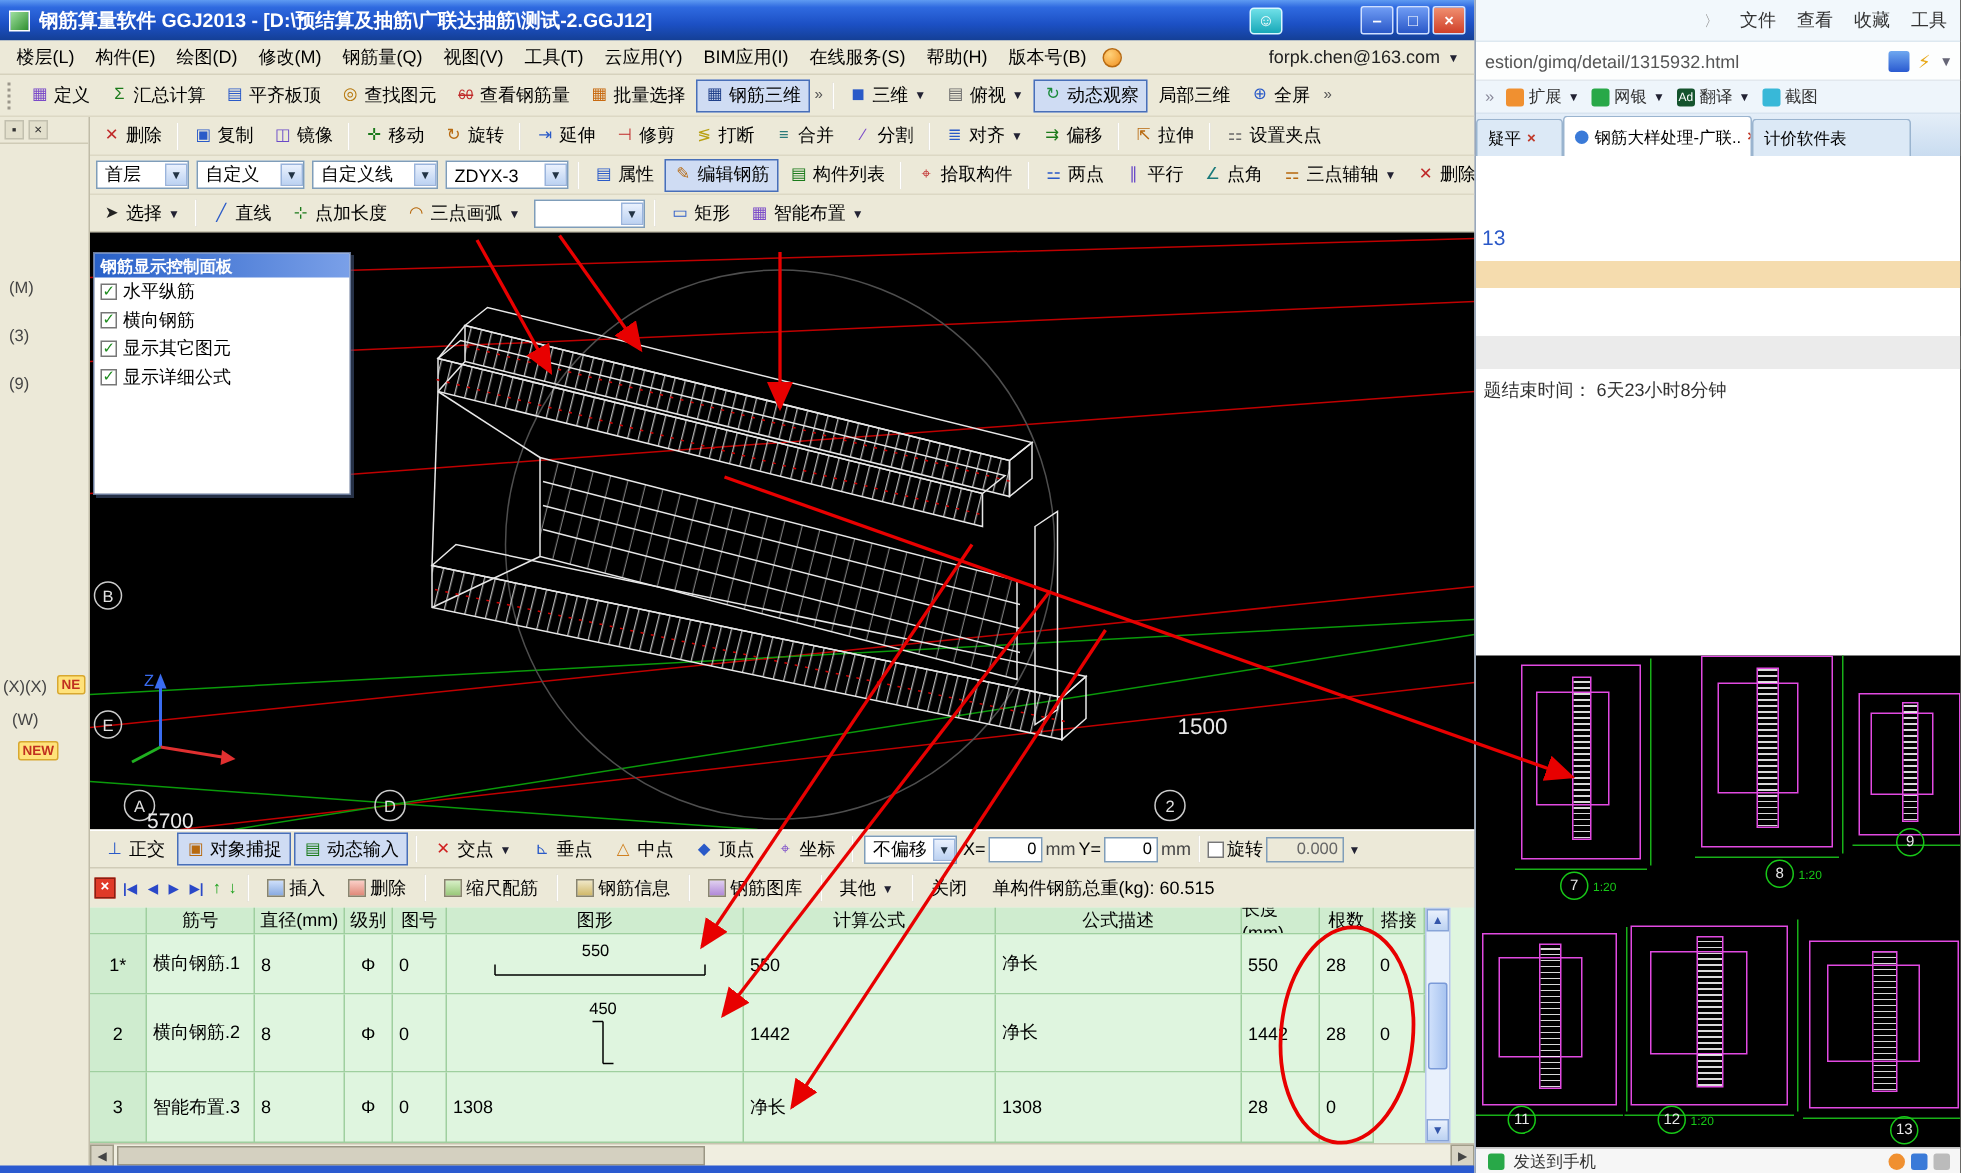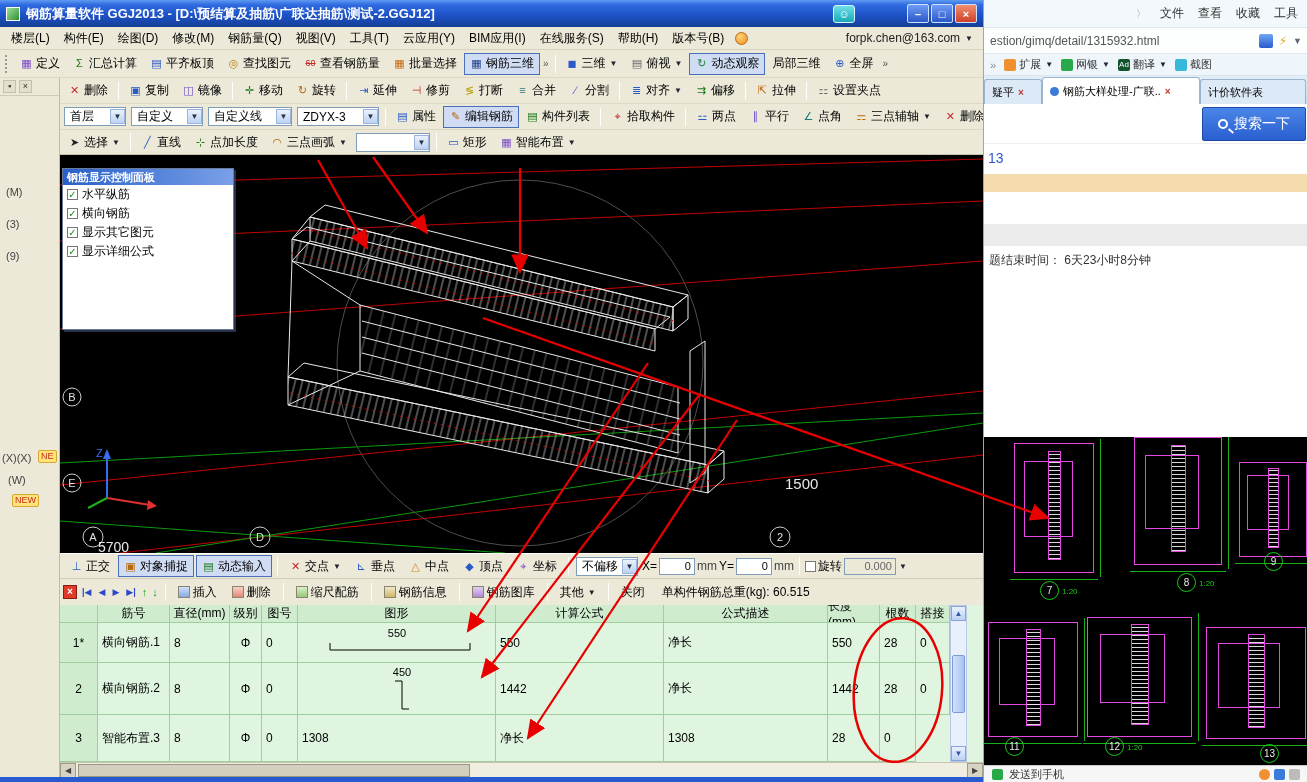--- a/index.html
+++ b/index.html
@@ -40,21 +40,21 @@
 .chev{color:#555;font-size:10px;padding:0 2px}
 .combo{display:inline-flex;align-items:center;justify-content:space-between;background:#fff;border:1px solid #7f9db9;
   height:19px;padding-left:5px;margin:0 2px;font-size:12px}
 .combo .ca{width:15px;height:15px;margin-left:3px;background:linear-gradient(#eaf1fd,#bcd2f2);border:1px solid #9ab4dc;
   color:#234;font-size:8px;display:flex;align-items:center;justify-content:center}
 
 #dock{position:absolute;left:0;top:78px;width:60px;height:699px;background:#ece9d8;border-right:1px solid #c0bca8;overflow:hidden}
 .dock-head{height:18px;display:flex;align-items:center;gap:3px;padding:0 3px;border-bottom:1px solid #cfcbb6}
 .dbtn{width:13px;height:13px;border:1px solid #9a96886e;background:#e2dfcc;font-size:9px;line-height:11px;text-align:center;color:#333}
 .dfrag{position:absolute;font-size:11px;color:#444;white-space:nowrap}
-.dbadge{position:absolute;font-size:9px;font-weight:normal;color:#c03020;background:#ffe27a;border:1px solid #d8a830;
+.dbadge{position:absolute;font-size:9px;font-weight:bold;color:#c03020;background:#ffe27a;border:1px solid #d8a830;
   padding:0 2px;border-radius:2px;line-height:11px}
 
 #viewport{position:absolute;left:60px;top:155px;width:923px;height:398px;background:#000;overflow:hidden}
 #vpsvg{position:absolute;left:0;top:0}
 .vpanel{position:absolute;left:2px;top:13px;width:172px;height:162px;background:#fff;border:1px solid #6a7a9a;
   box-shadow:2px 2px 0 rgba(70,90,130,.55)}
 .vpanel-title{height:16px;background:linear-gradient(90deg,#2860c8,#7aa0e8);color:#fff;font-size:11px;
   font-weight:bold;padding:1px 4px;overflow:hidden;white-space:nowrap}
 .vrow{display:flex;align-items:center;gap:4px;padding:1px 4px;font-size:12px}
 .cbx{width:11px;height:11px;border:1px solid #777;background:#fff;color:#1a8a1a;font-size:10px;line-height:10px;
@@ -729,33 +729,27 @@
       <span class="titem">
           <span class="ticon" style="background:#38b8d8"></span>
           <span>截图</span>
         </span>
     </div>
     <div class="btabs">
       <span class="btab" style="width:58px">
           <span>疑平</span>
           <span class="tabx">×</span>
         </span>
-      <span class="btab active" style="width:158px">
+      <span class="btab active" style="width:126px">
           <span class="tabdot"></span>
           <span>钢筋大样处理-广联..</span>
           <span class="tabx">×</span>
         </span>
       <span class="btab" style="width:106px">
           <span>计价软件表</span>
-        </span>
-    </div>
-    <div class="bsearch">
-      <span class="searchbtn">
-          <span class="mag"></span>
-          <span>搜索一下</span>
         </span>
     </div>
     <span class="blink">13</span>
     <div class="borange"></div>
     <div class="bgray"></div>
     <div class="bdead">题结束时间： 6天23小时8分钟</div>
 
     <div class="bcad">
       <div class="cad-detail" style="left:30px;top:6px;width:80px;height:130px">
         <div class="cd-outline"></div>

